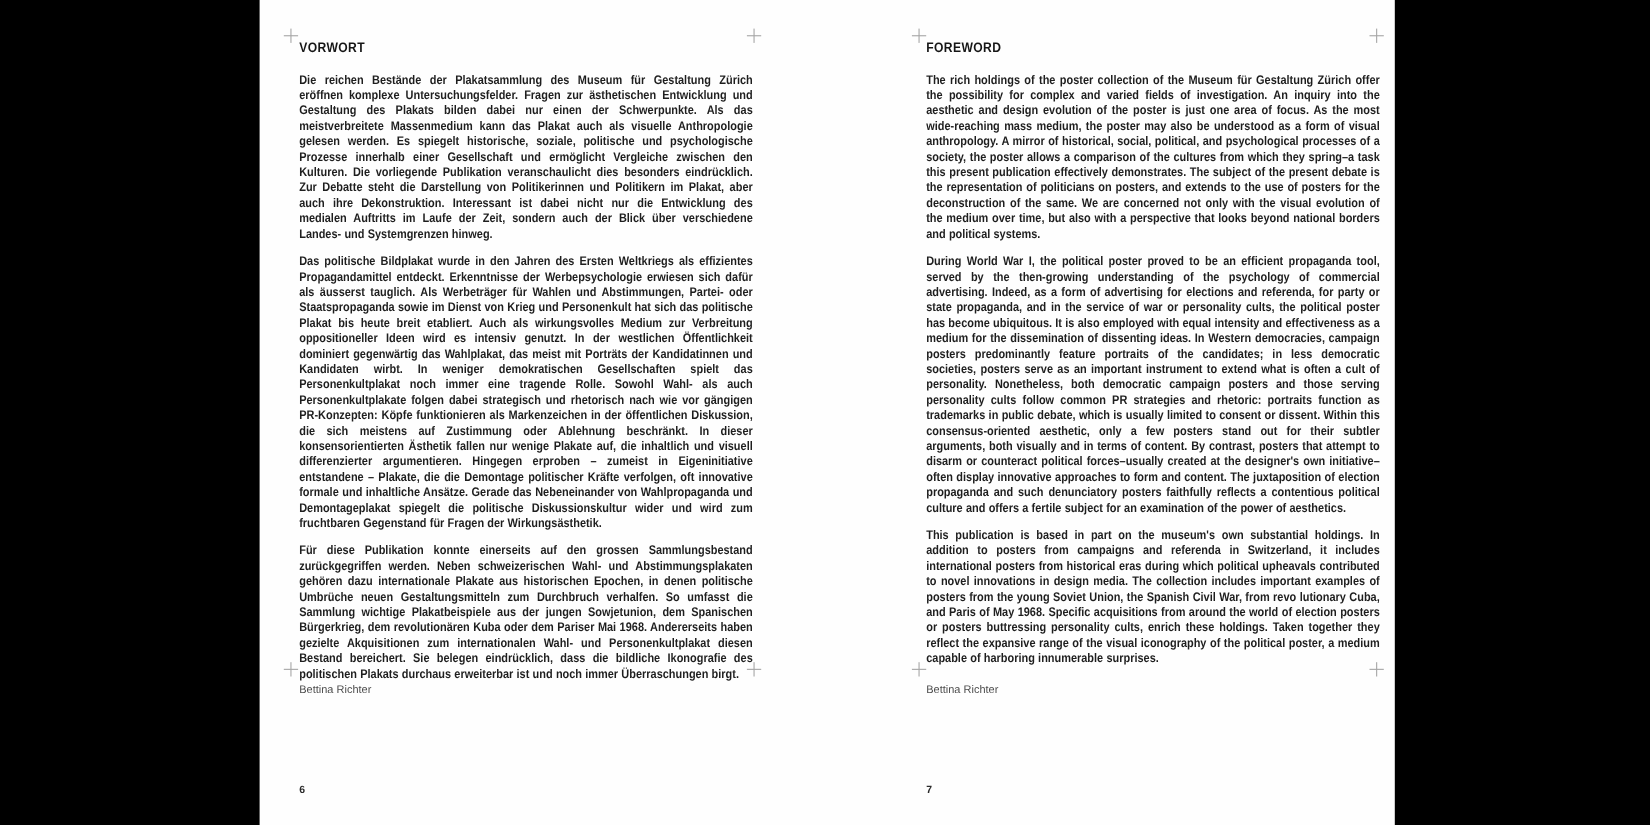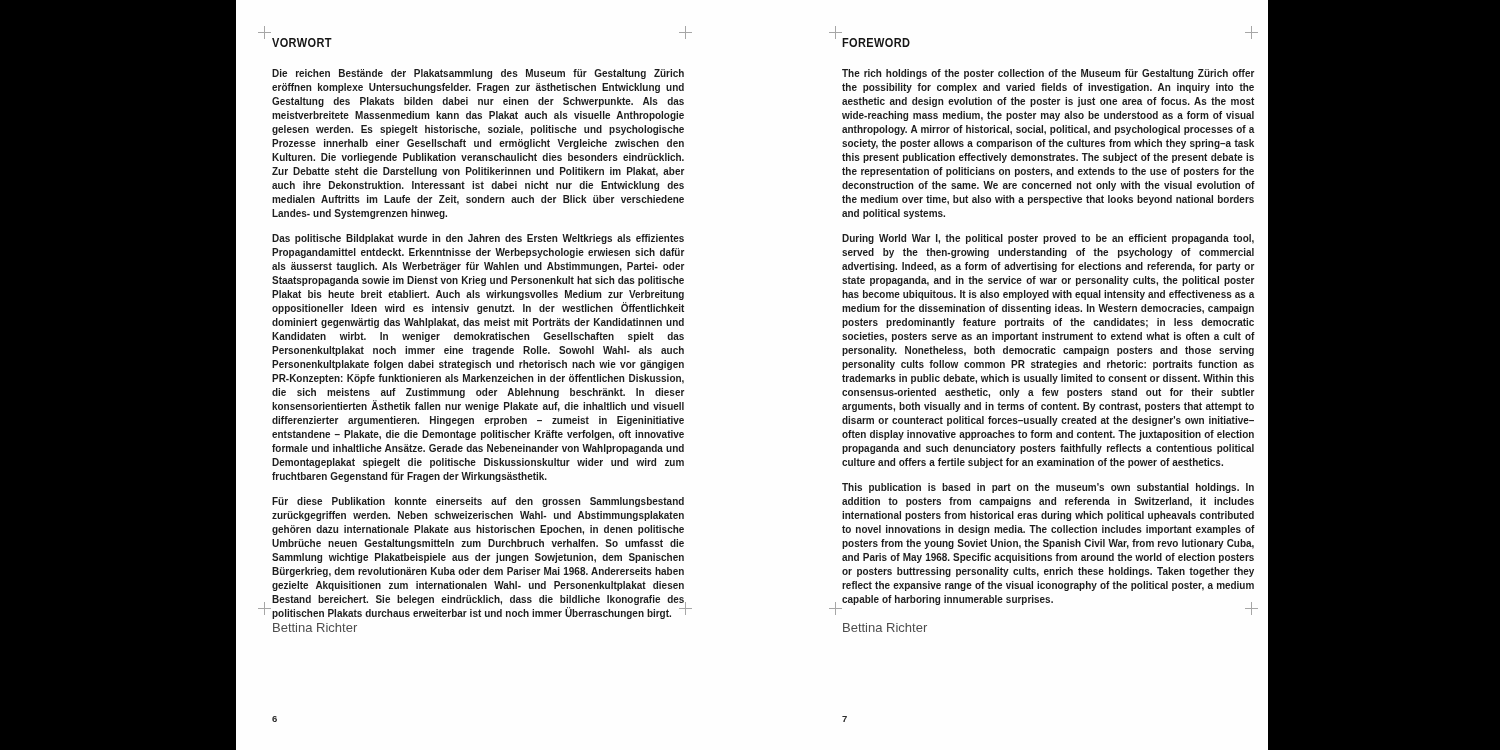--- a/index.html
+++ b/index.html
@@ -41,21 +41,21 @@
     font-size: 11.3px; line-height: 14px;
     font-weight: 700;
     text-align: justify;
     word-spacing: 0.2px;
     color: #1e1e1e;
   }
   .bodypara:last-child { margin-bottom: 0; }
 
   .signature {
     position: absolute; top: 622px;
-    font-size: 13px; line-height: 11px;
+    font-size: 10px; line-height: 11px;
     font-weight: 400; color: #4d4d4d;
   }
   .page-left  .signature { left: 36px; }
   .page-right .signature { left: 70px; }
 
   .folio {
     position: absolute; top: 714px;
     font-size: 9.5px; line-height: 10px;
     font-weight: 700; color: #2b2b2b;
   }

